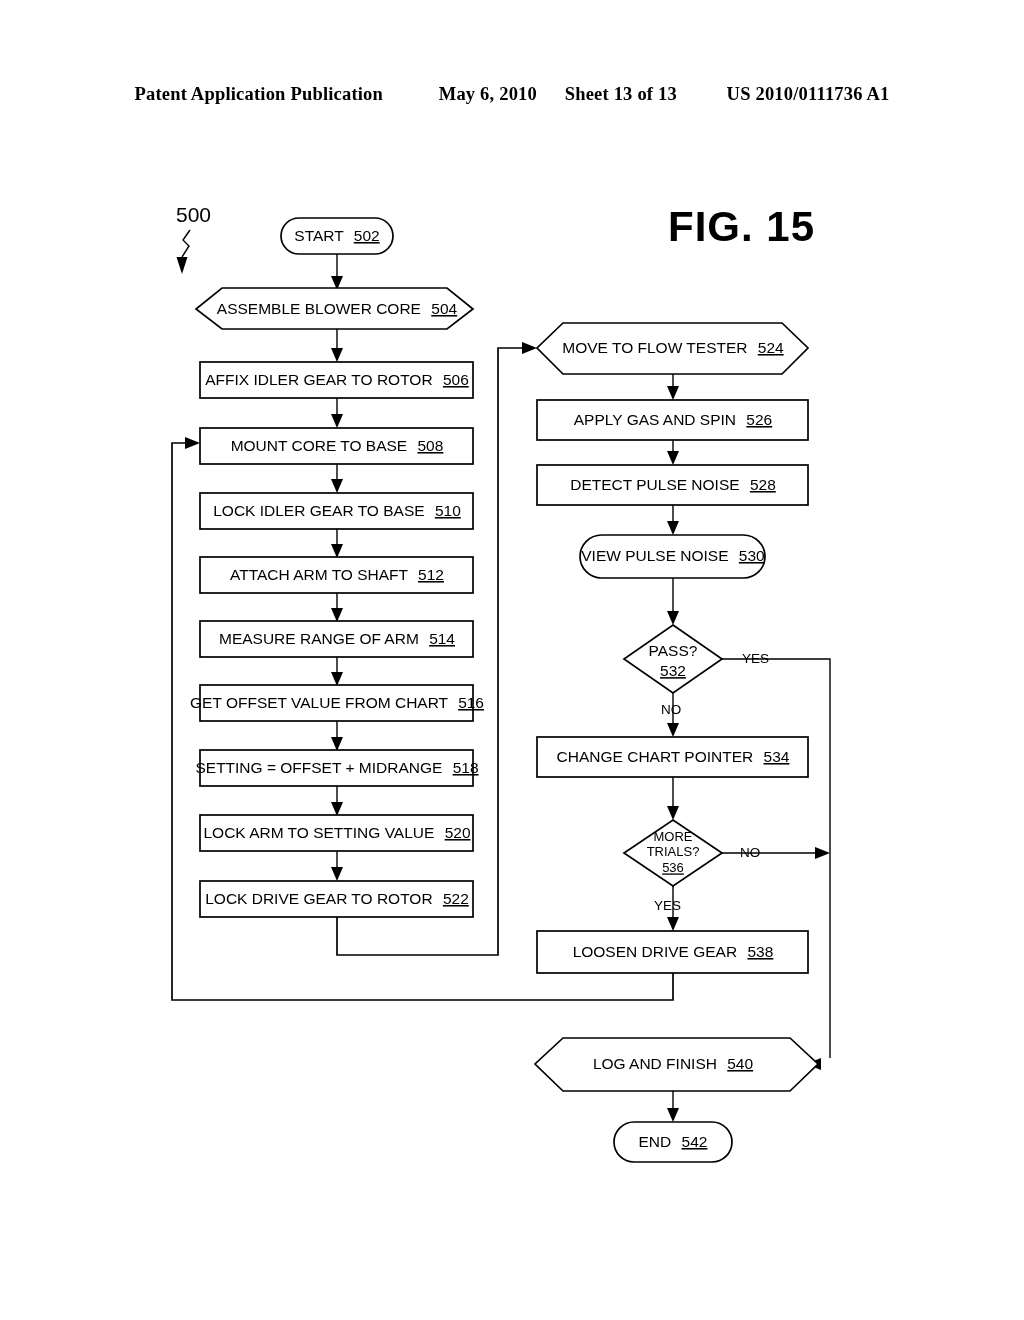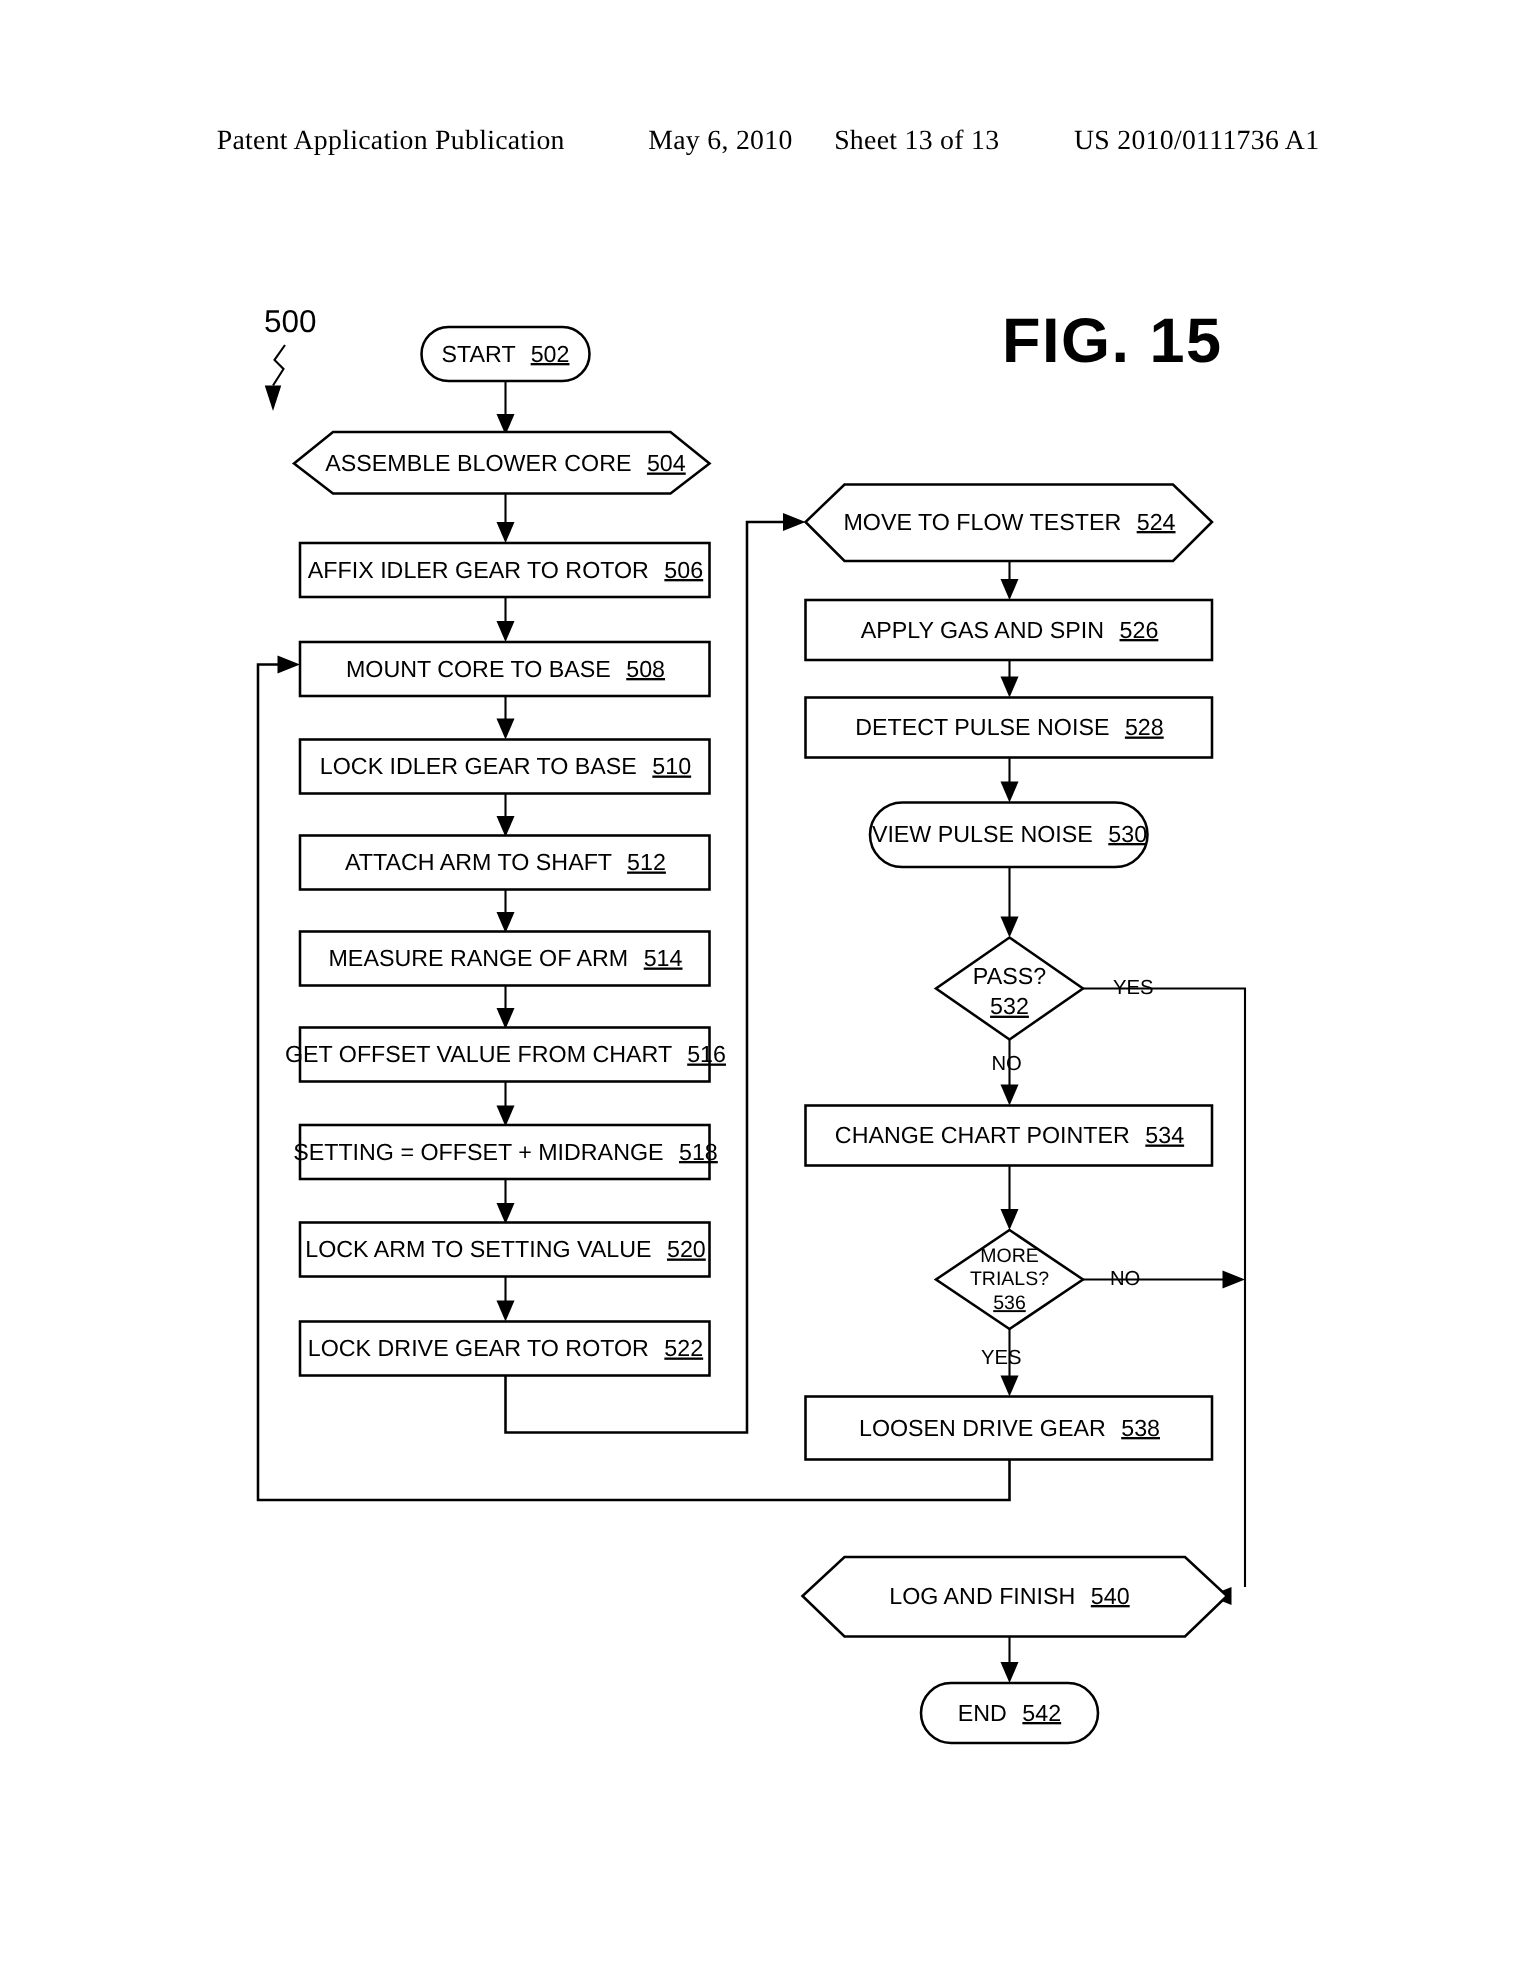--- a/index.html
+++ b/index.html
@@ -18,21 +18,21 @@
   }
 
   
   #page-header {
     position: absolute;
     top: 84px;
     left: 0;
     width: 1024px;
     text-align: center;
     font-family: "Liberation Serif", serif;
-    font-weight: normal;
+    font-weight: bold;
     font-size: 18.5px;
     letter-spacing: 0.2px;
     white-space: nowrap;
   }
   #page-header .hdr-seg { display: inline-block; vertical-align: baseline; }
   #page-header .gap-a { display: inline-block; width: 46px; }
   #page-header .gap-b { display: inline-block; width: 18px; }
   #page-header .gap-c { display: inline-block; width: 40px; }
 
   

